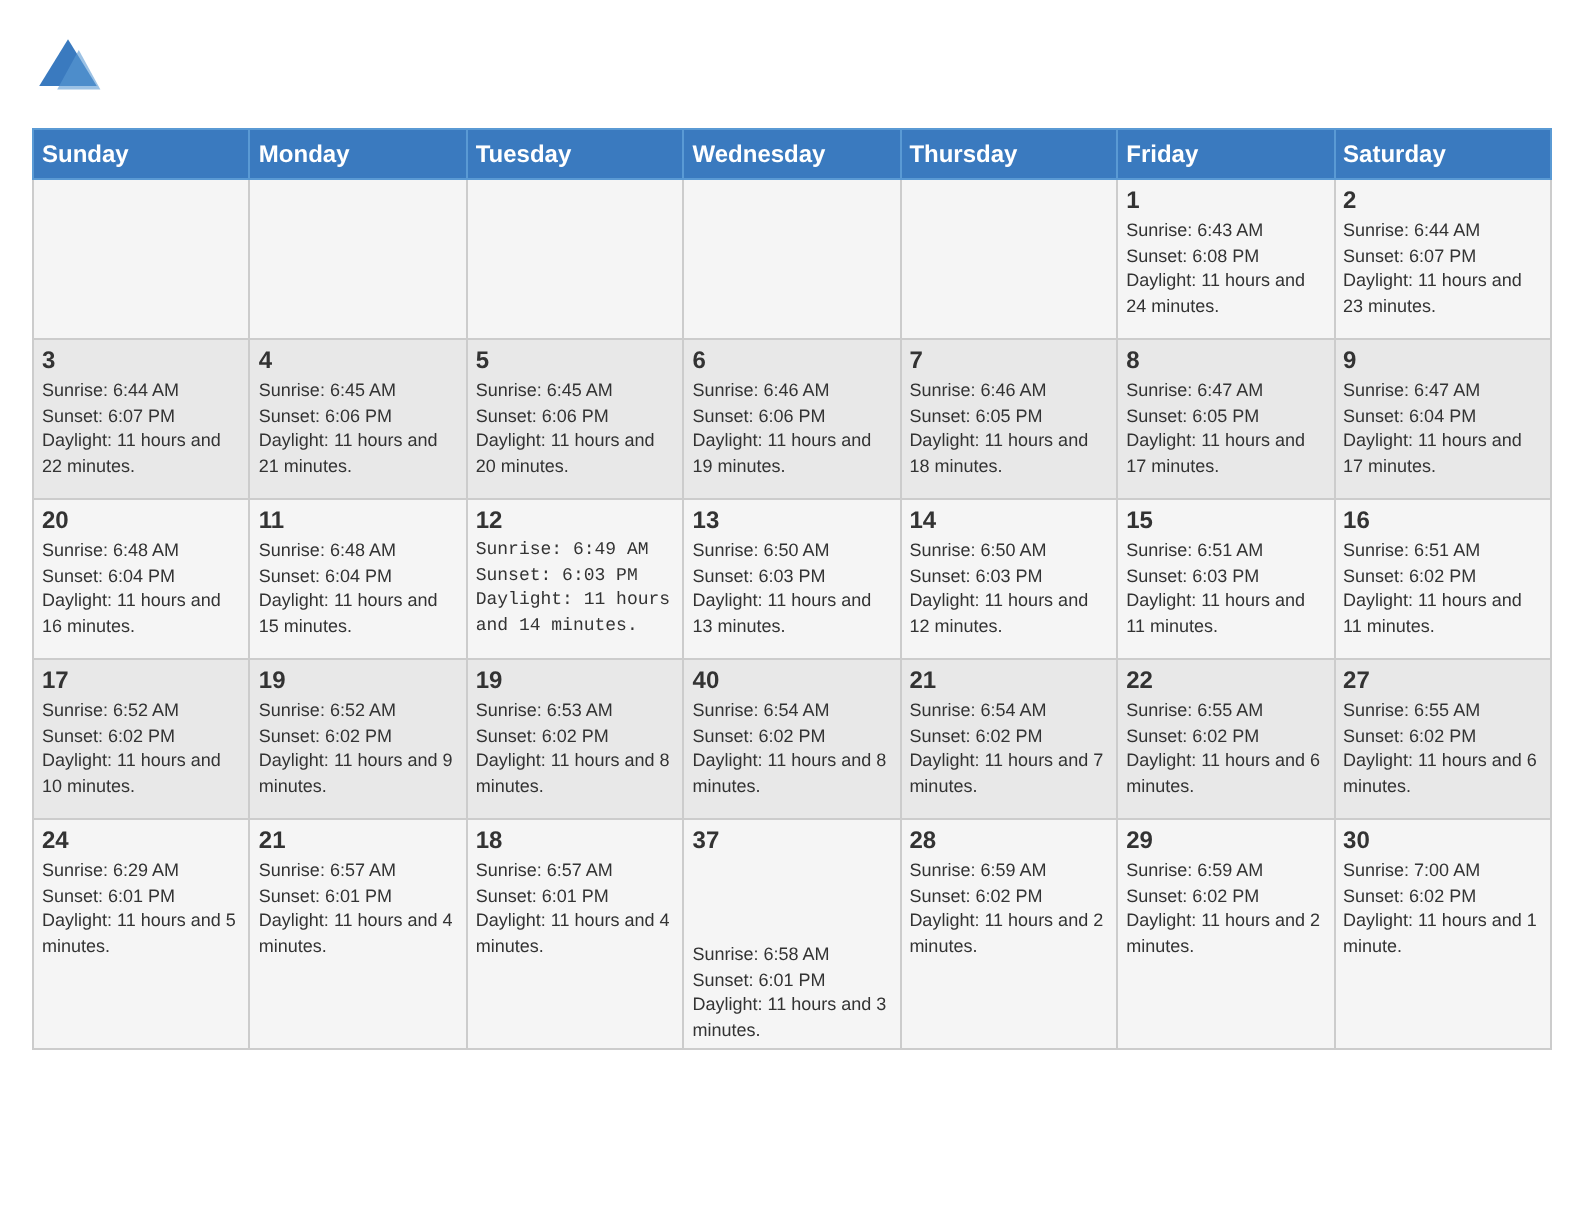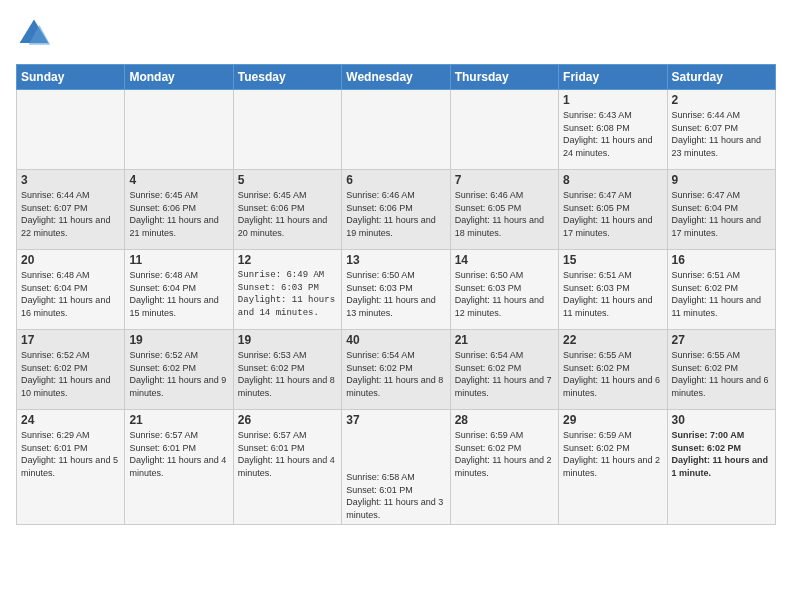--- a/index.html
+++ b/index.html
@@ -283,21 +283,21 @@
 Sunset: 6:01 PM
 Daylight: 11 hours and 5 minutes.</div>
         </td>
         <td>
           <span class="day-num">21</span>
           <div class="day-info" style="white-space: pre-line;">Sunrise: 6:57 AM
 Sunset: 6:01 PM
 Daylight: 11 hours and 4 minutes.</div>
         </td>
         <td>
-          <span class="day-num">26</span>
+          <span class="day-num">18</span>
           <div class="day-info" style="white-space: pre-line;">Sunrise: 6:57 AM
 Sunset: 6:01 PM
 Daylight: 11 hours and 4 minutes.</div>
         </td>
         <td>
           <span class="day-num">37</span>
           <div class="day-info" style="white-space: pre-line; margin-top: 44px;">Sunrise: 6:58 AM
 Sunset: 6:01 PM
 Daylight: 11 hours and 3 minutes.</div>
         </td>
@@ -308,19 +308,19 @@
 Daylight: 11 hours and 2 minutes.</div>
         </td>
         <td>
           <span class="day-num">29</span>
           <div class="day-info" style="white-space: pre-line;">Sunrise: 6:59 AM
 Sunset: 6:02 PM
 Daylight: 11 hours and 2 minutes.</div>
         </td>
         <td>
           <span class="day-num">30</span>
-          <div class="day-info" style="white-space: pre-line; font-weight: bold;">Sunrise: 7:00 AM
+          <div class="day-info" style="white-space: pre-line;">Sunrise: 7:00 AM
 Sunset: 6:02 PM
 Daylight: 11 hours and 1 minute.</div>
         </td>
       </tr>
     </tbody>
 </table>
 
 </body></html>

